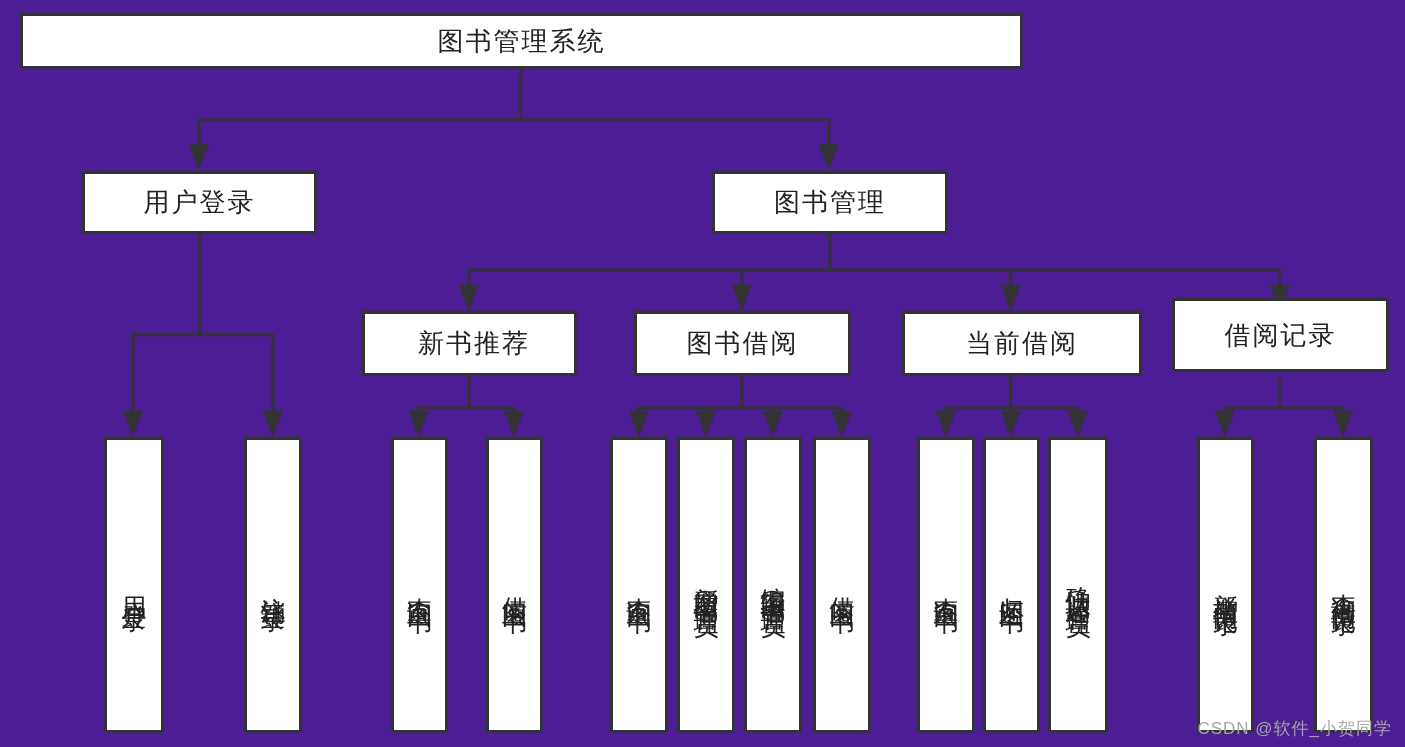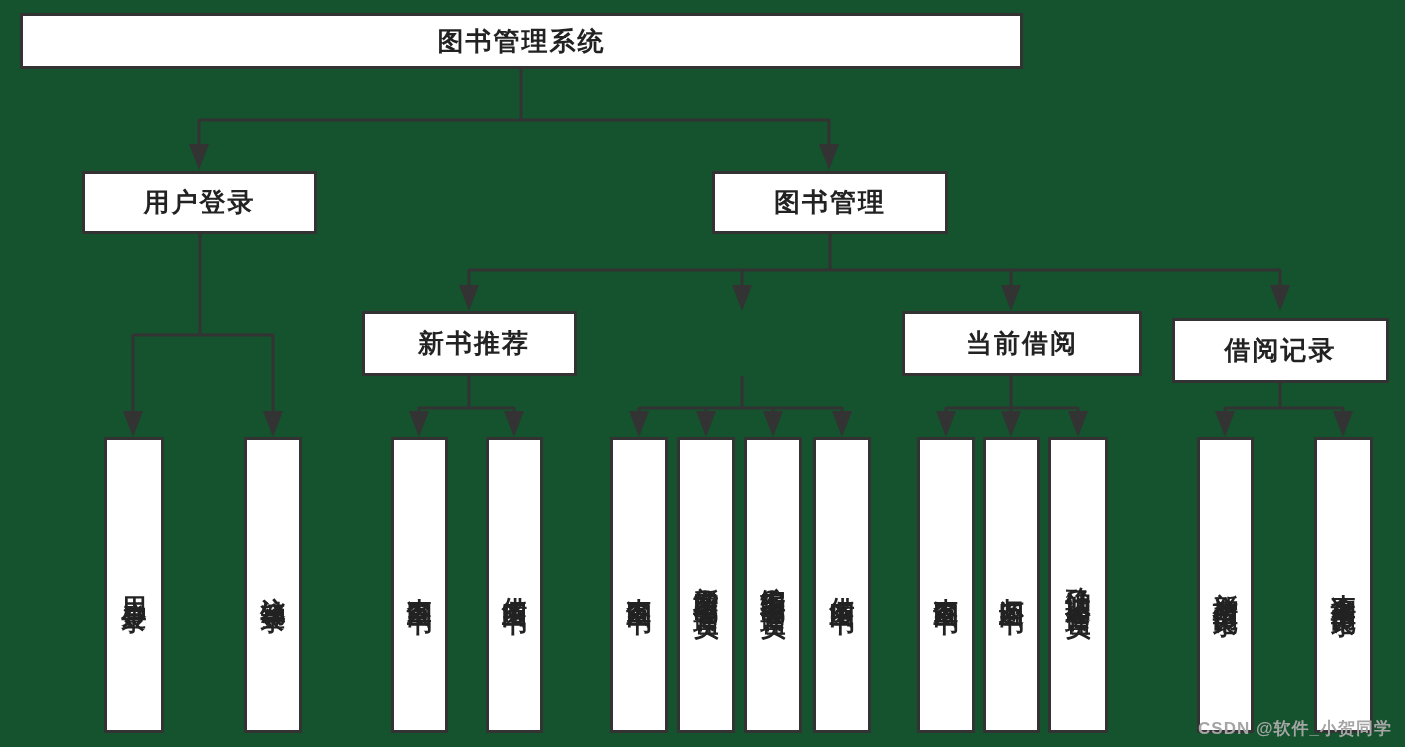--- a/index.html
+++ b/index.html
@@ -4,24 +4,23 @@
 <style>
   html, body {
     margin: 0;
     padding: 0;
     background: #ffffff;
   }
   .stage {
     position: relative;
     width: 1405px;
     height: 747px;
-    background: #14532d;
+    background: #4c1d95;
     font-family: "Liberation Sans", sans-serif;
     overflow: hidden;
-    font-weight: bold;
   }
   .connectors {
     position: absolute;
     left: 0;
     top: 0;
   }
   .node {
     position: absolute;
     box-sizing: border-box;
     border: 3px solid #333333;
@@ -154,24 +153,27 @@
   <div class="node" style="left:82px; top:171px; width:235px; height:63px;">
     <span class="hlabel">用户登录</span>
   </div>
   <div class="node" style="left:712px; top:171px; width:236px; height:63px;">
     <span class="hlabel">图书管理</span>
   </div>
 
   <div class="node" style="left:362px; top:311px; width:215px; height:65px;padding-left:9px;">
     <span class="hlabel">新书推荐</span>
   </div>
+  <div class="node" style="left:634px; top:311px; width:217px; height:65px;">
+    <span class="hlabel">图书借阅</span>
+  </div>
   <div class="node" style="left:902px; top:311px; width:240px; height:65px;">
     <span class="hlabel">当前借阅</span>
   </div>
-  <div class="node" style="left:1172px; top:318px; width:217px; height:65px;">
+  <div class="node" style="left:1172px; top:298px; width:217px; height:74px;">
     <span class="hlabel">借阅记录</span>
   </div>
 
   <div class="node leaf" style="left:104px; top:437px; width:60px; height:296px;">
     <span class="vlabel">用户登录</span>
   </div>
   <div class="node leaf" style="left:244px; top:437px; width:58px; height:296px;">
     <span class="vlabel">注销登录</span>
   </div>
 

